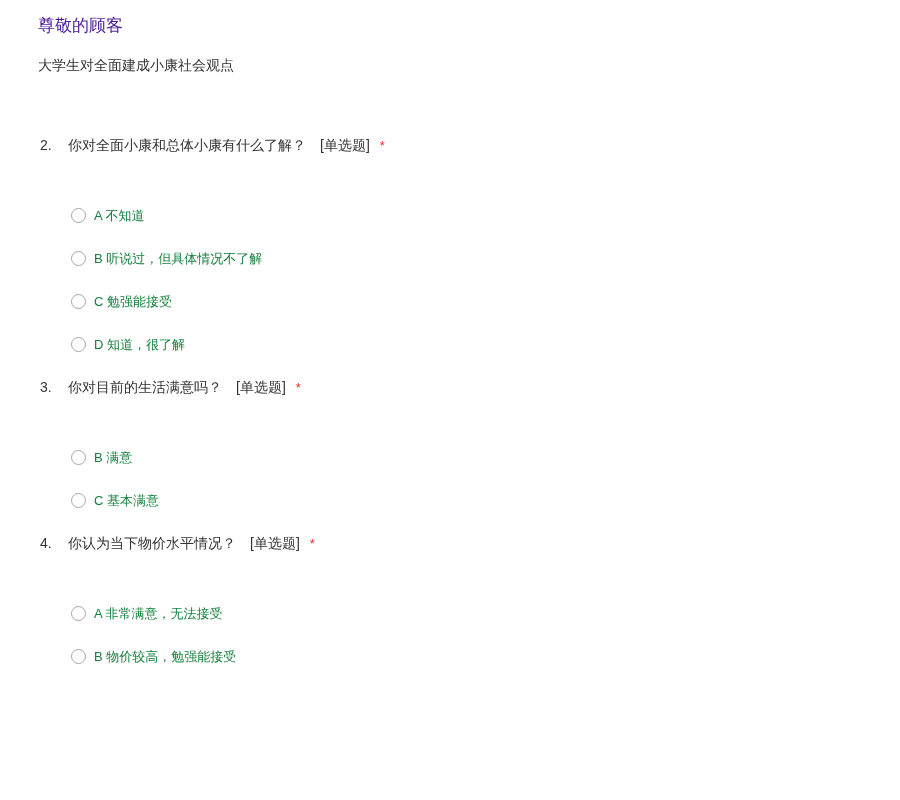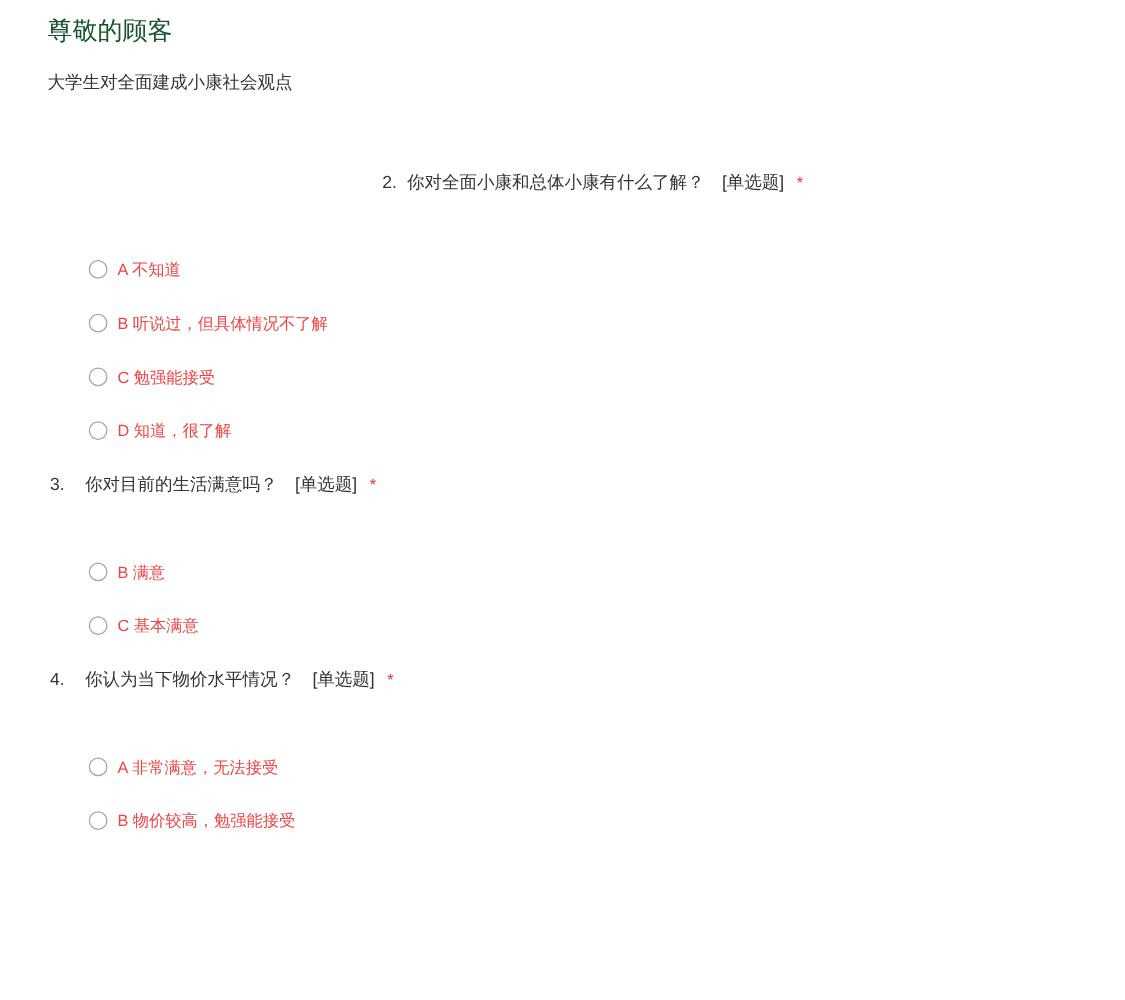--- a/index.html
+++ b/index.html
@@ -14,40 +14,40 @@
   .page {
     width: 900px;
     height: 800px;
     overflow: hidden;
     position: relative;
   }
   .header {
     padding: 18px 0 0 38px;
   }
   .form-title {
-    font-size: 20px;
+    font-size: 17px;
     line-height: 15px;
-    color: #14532d;
+    color: #4c1d95;
   }
   .form-subtitle {
     margin-top: 26px;
     font-size: 14px;
     line-height: 12px;
     color: #333333;
   }
   .questions {
     padding-left: 40px;
   }
   .question-title-row {
     font-size: 14px;
     line-height: 14px;
     color: #333333;
     white-space: nowrap;
   }
-  .q-first { margin-top: 67px; text-align: center; }
+  .q-first { margin-top: 67px; }
   .q-next  { margin-top: 28px; }
   .q-number {
     display: inline-block;
     width: 28px;
     color: #333333;
   }
   .q-type {
     margin-left: 14px;
   }
   .q-required {
@@ -73,21 +73,21 @@
     height: 15px;
     border: 1px solid #a6a6a6;
     border-radius: 50%;
     background: #ffffff;
     flex: 0 0 auto;
   }
   .option-label {
     margin-left: 8px;
     font-size: 13px;
     line-height: 15px;
-    color: #ef4444;
+    color: #15803d;
     white-space: nowrap;
   }
 </style>
 </head>
 <body>
 
 <div class="page">
 
   <div class="header">
     <div class="form-title">尊敬的顾客</div>

